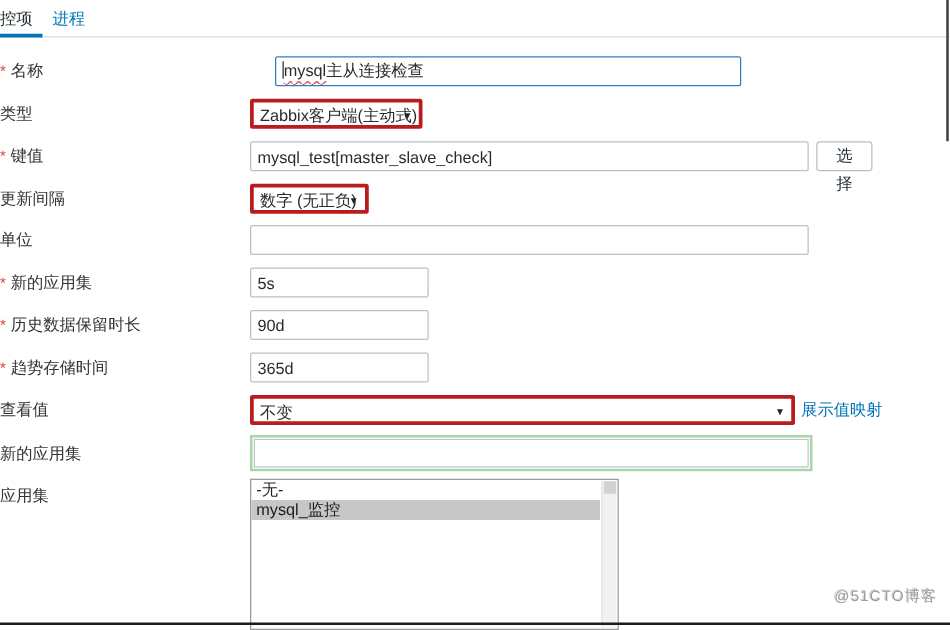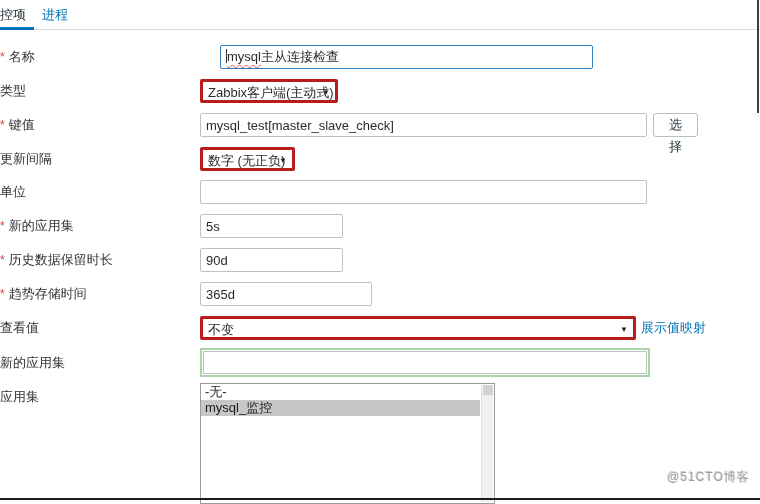--- a/index.html
+++ b/index.html
@@ -142,21 +142,21 @@
     <input class="tbox" style="left: 200px; width: 143px;" value="5s">
   </div>
 
   <div class="row" style="top:248px;">
     <div class="lbl"><span class="req">*</span><span>历史数据保留时长</span></div>
     <input class="tbox" style="left: 200px; width: 143px;" value="90d">
   </div>
 
   <div class="row" style="top:282px;padding-left:36px;">
     <div class="lbl"><span class="req">*</span><span>趋势存储时间</span></div>
-    <input class="tbox" style="left: 200px; width: 172px;" value="365d">
+    <input class="tbox" style="left: 200px; width: 143px;" value="365d">
   </div>
 
   <div class="row" style="top:316px;">
     <div class="lbl">查看值</div>
     <div class="sel" style="left:200px; width:436px;"><span>不变</span><span class="arrow">▼</span></div>
     <span class="linkish" style="left:641px;">展示值映射</span>
   </div>
 
   <div class="row" style="top:348px; height:47px;">
     <div class="lbl" style="line-height:29px;">新的应用集</div>

